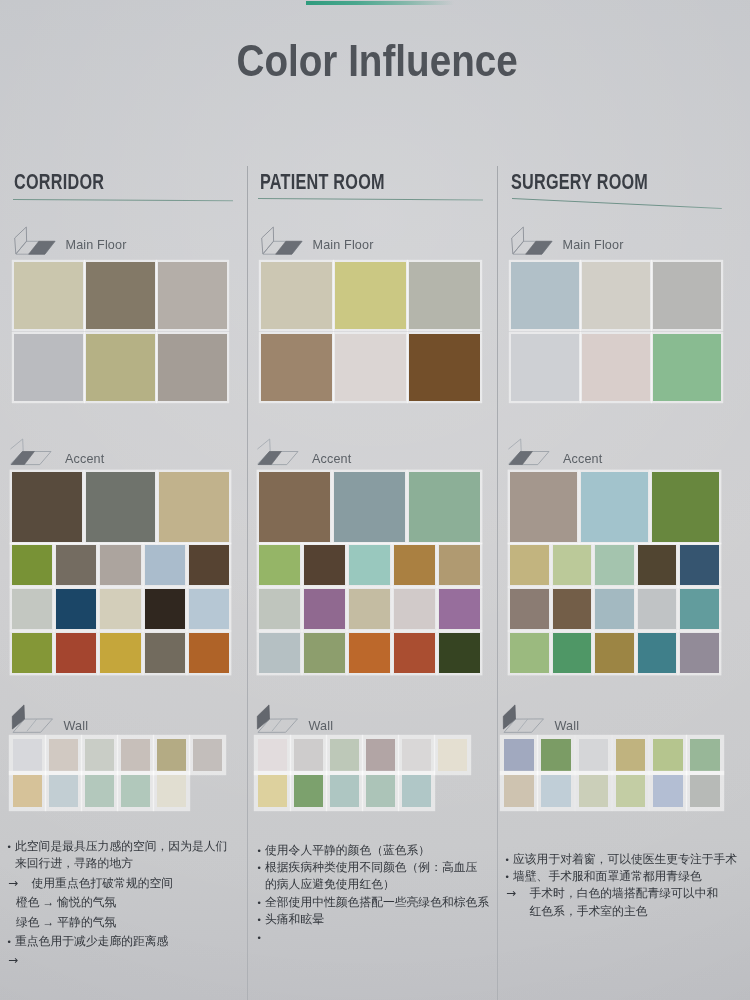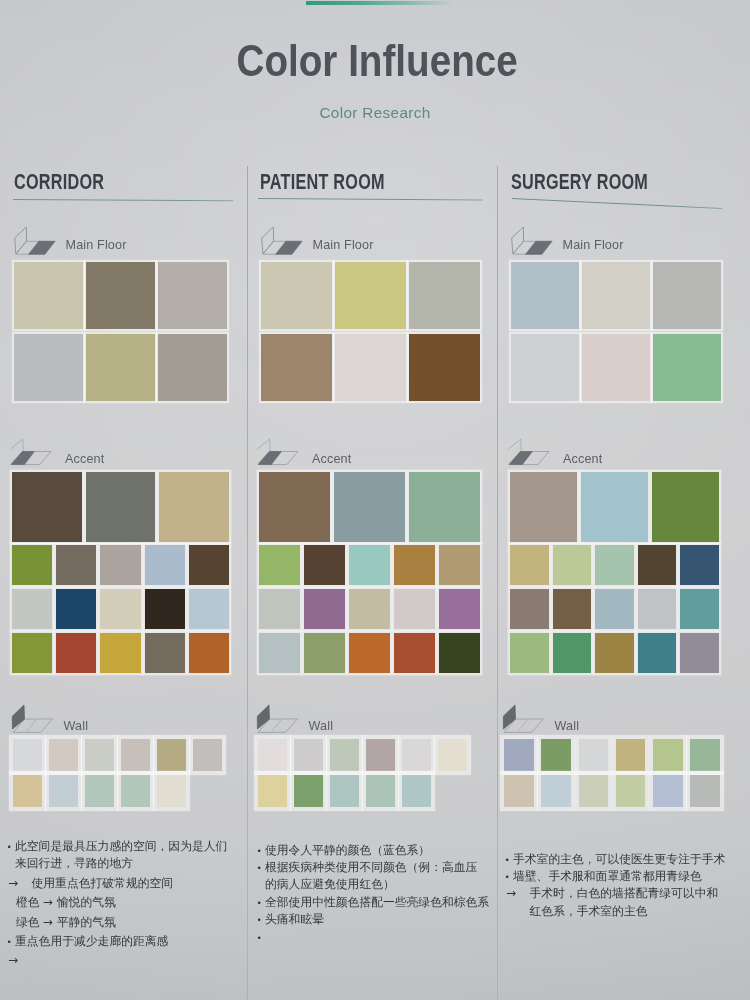--- a/index.html
+++ b/index.html
@@ -30,31 +30,30 @@
   .sechdr{position:relative;height:28px;}
   .sechdr svg{position:absolute;left:0;top:0;display:block;}
   .seclabel{position:absolute;font-size:12.6px;color:#5b6066;letter-spacing:0.15px;
             transform:scaleX(1);transform-origin:left top;white-space:nowrap;}
   .grid{position:absolute;display:grid;}
   .sw{display:block;}
   .notes{position:absolute;font-size:11.8px;line-height:17.4px;color:#32363c;
          font-family:"DejaVu Sans",sans-serif;}
   .note{position:relative;padding-left:10px;}
   .note .mk{position:absolute;left:0;top:0;}
-  .nline{display:block;white-space:nowrap;}
+  .nline{display:block;white-space:nowrap;font-family:Liberation Serif, serif;}
   .note.arrow{padding-left:26.5px;}
   .note.plain{padding-left:11px;}
 </style>
 </head>
 <body>
 
 <div class="page">
   <div class="topline"></div>
   <div class="title"><span>Color Influence</span></div>
-  <div class="subtitle"><span>Color Research</span></div>
   <div class="vdiv" style="left:247px;top:166px;height:834px;background:linear-gradient(180deg,rgba(160,163,168,0.9),rgba(168,171,176,0.75));"></div>
   <div class="vdiv" style="left:497px;top:166px;height:834px;background:linear-gradient(180deg,rgba(160,163,168,0.9),rgba(168,171,176,0.75));"></div>
   <div id="cols">
       <div class="col" style="left: 0px; top: 0px; width: 750px; height: 1000px; pointer-events: none;">
         <div class="colhead" style="left: 14px; top: 171.5px;">CORRIDOR</div>
         <div class="headrule" style="left: 13px; top: 198.6px; width: 220px; background: linear-gradient(90deg, rgb(116, 150, 140) 0%, rgb(116, 150, 140) 72%, rgb(136, 166, 158) 100%); transform: rotate(0.3deg); transform-origin: left center;"></div>
         <div class="sec" style="left: 14px; top: 0px; width: 213px;">
           <div class="sechdr" style="position: absolute; left: -2px; top: 224px; width: 160px;">
             <svg width="46" height="32" viewBox="0 0 46 32">
               <path d="M4.0 30.2 L33.0 30.2 L43.2 17.3 L14.2 17.3 Z" fill="none" stroke="#989ea5" stroke-width="0.85" stroke-linejoin="round"></path>
@@ -293,19 +292,19 @@
             <div class="sw" style="background: rgb(152, 183, 152); box-shadow: rgba(255, 255, 255, 0.52) 0px 0px 0px 4.2px;"></div>
             <div class="sw" style="background: rgb(206, 195, 176); box-shadow: rgba(255, 255, 255, 0.52) 0px 0px 0px 4.2px;"></div>
             <div class="sw" style="background: rgb(192, 206, 215); box-shadow: rgba(255, 255, 255, 0.52) 0px 0px 0px 4.2px;"></div>
             <div class="sw" style="background: rgb(203, 207, 185); box-shadow: rgba(255, 255, 255, 0.52) 0px 0px 0px 4.2px;"></div>
             <div class="sw" style="background: rgb(195, 205, 164); box-shadow: rgba(255, 255, 255, 0.52) 0px 0px 0px 4.2px;"></div>
             <div class="sw" style="background: rgb(179, 190, 211); box-shadow: rgba(255, 255, 255, 0.52) 0px 0px 0px 4.2px;"></div>
             <div class="sw" style="background: rgb(183, 186, 183); box-shadow: rgba(255, 255, 255, 0.52) 0px 0px 0px 4.2px;"></div>
           </div>
         </div>
         <div class="notes" style="top: 850.6px; left: 503px; width: 232px;">
-          <div class="note bullet" style="margin-bottom: 0px;"><span class="mk" style="font-size: 9px; top: 1px; left: 1.5px;">•</span><span class="ntxt"><span class="nline">手术室的主色，可以使医生更专注于手术</span></span></div>
+          <div class="note bullet" style="margin-bottom: 0px;"><span class="mk" style="font-size: 9px; top: 1px; left: 1.5px;">•</span><span class="ntxt"><span class="nline">应该用于对着窗，可以使医生更专注于手术</span></span></div>
           <div class="note bullet" style="margin-bottom: 0px;"><span class="mk" style="font-size: 9px; top: 1px; left: 1.5px;">•</span><span class="ntxt"><span class="nline">墙壁、手术服和面罩通常都用青绿色</span></span></div>
           <div class="note arrow" style="margin-bottom: 0px;"><span class="mk" style="font-size: 12px; left: 3px;">→</span><span class="ntxt"><span class="nline">手术时，白色的墙搭配青绿可以中和</span><span class="nline">红色系，手术室的主色</span></span></div>
         </div>
       </div>
     </div>
 </div>
 
 </body></html>

